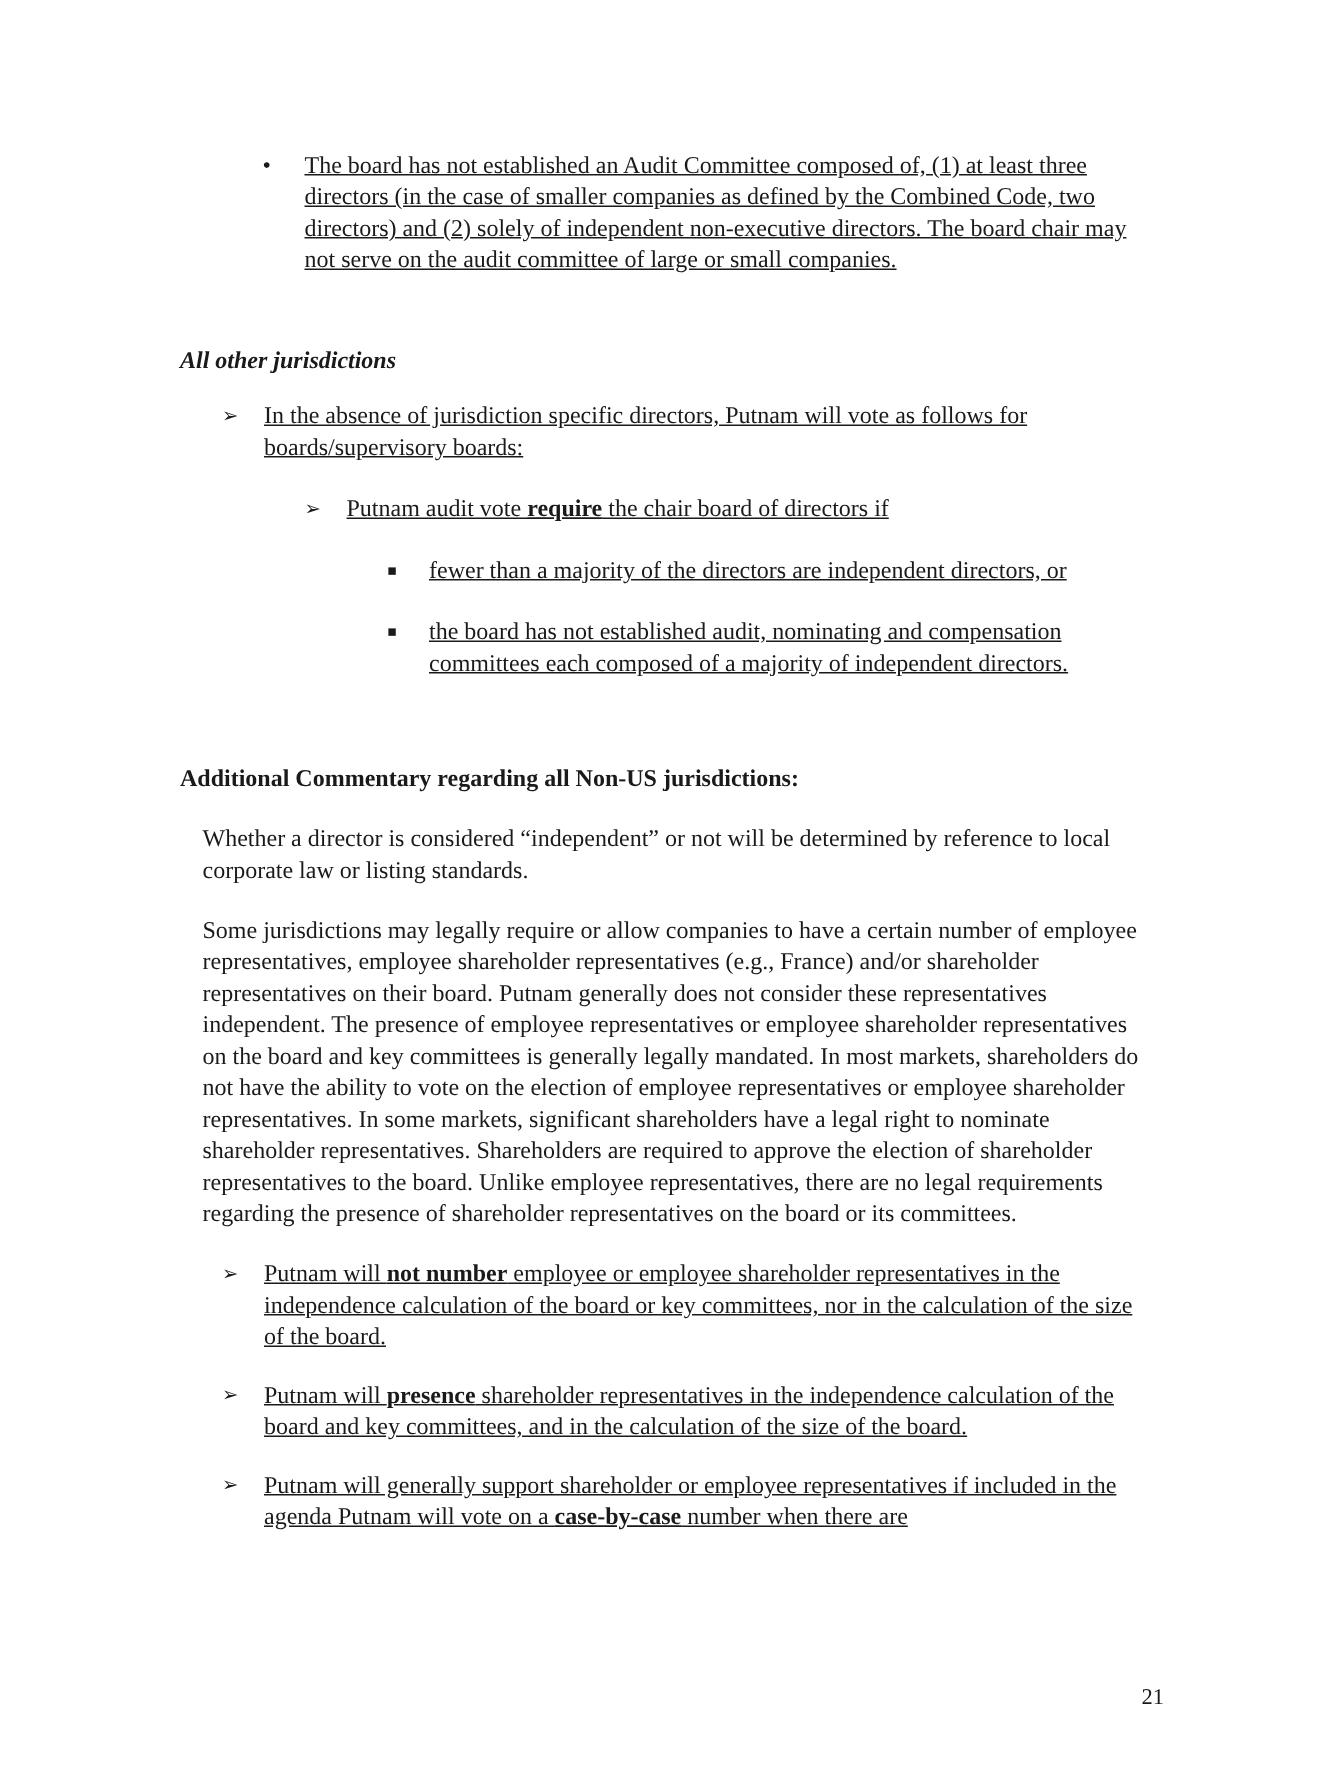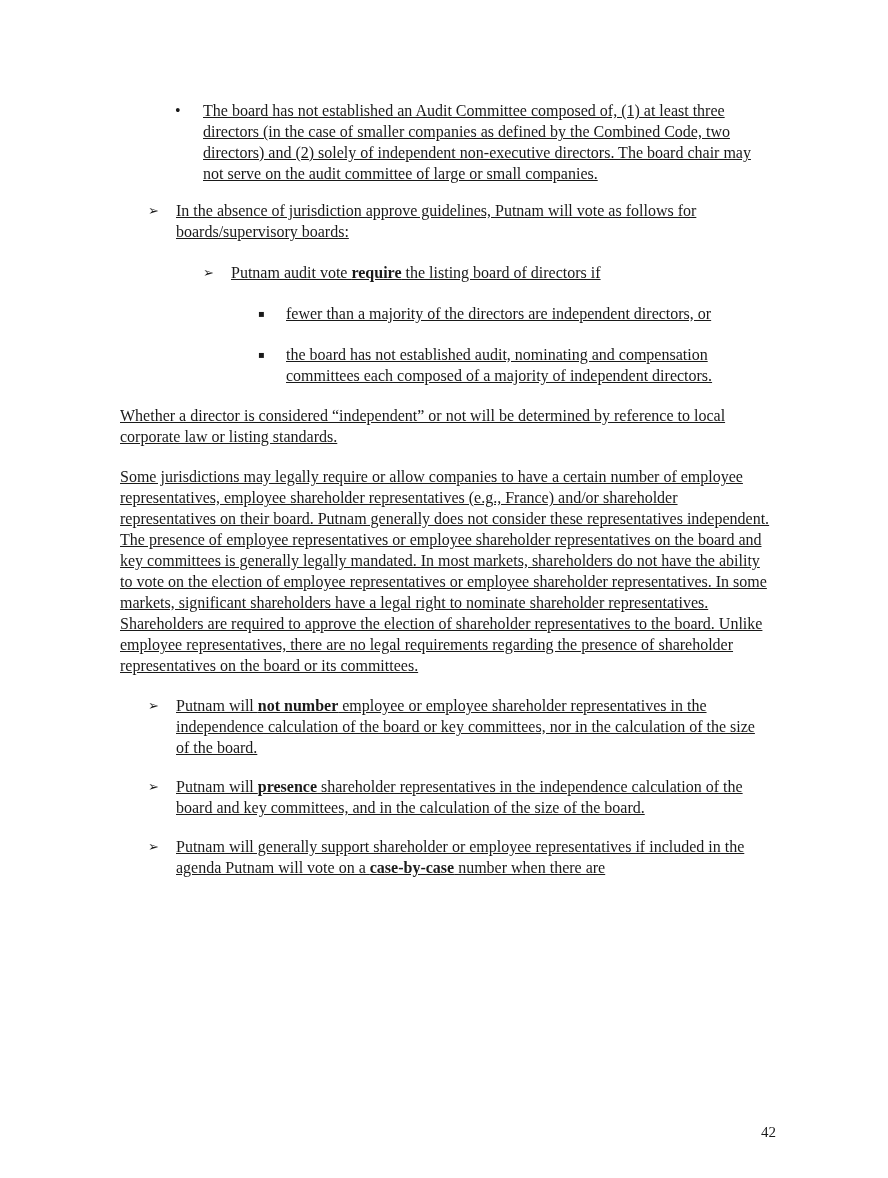--- a/index.html
+++ b/index.html
@@ -36,21 +36,21 @@
     font-weight: bold;
     font-style: italic;
     font-size: 16px;
     margin: 46px 0 0 0;
   }
   .heading-bold {
     font-weight: bold;
     font-size: 16px;
     margin: 56px 0 0 0;
   }
-  .para { margin: 19px 0 0 0; text-decoration: underline; }
+  .para { margin: 19px 0 0 15px; }
 
   .mt-arrow1 { margin-top: 16px; }
   .mt-arrow2 { margin-top: 20px; }
   .mt-square { margin-top: 20px; }
   .mt-list   { margin-top: 19px; }
   .mt-list2  { margin-top: 18px; }
 
   .page-number {
     position: absolute;
     top: 1122px;
@@ -65,56 +65,58 @@
 </head>
 <body>
 
 <div class="page">
 
   <div class="list-item indent-disc">
     <span class="marker marker-disc">•</span>
     <div class="item-text">The board has not established an Audit Committee composed of, (1) at least three directors (in the case of smaller companies as defined by the Combined Code, two directors) and (2) solely of independent non-executive directors. The board chair may not serve on the audit committee of large or small companies.</div>
   </div>
 
+  <div class="heading-italic">All other jurisdictions</div>
 
   <div class="list-item indent-arrow1 mt-arrow1">
     <span class="marker marker-arrow">➢</span>
-    <div class="item-text">In the absence of jurisdiction approve guidelines, Putnam will vote as follows for boards/supervisory boards:</div>
+    <div class="item-text">In the absence of jurisdiction specific directors, Putnam will vote as follows for boards/supervisory boards:</div>
   </div>
 
   <div class="list-item indent-arrow2 mt-arrow2">
     <span class="marker marker-arrow">➢</span>
-    <div class="item-text"><span>Putnam audit vote </span><span class="seg-b seg-u">require</span><span> the listing board of directors if</span></div>
+    <div class="item-text"><span>Putnam audit vote </span><span class="seg-b seg-u">require</span><span> the chair board of directors if</span></div>
   </div>
 
   <div class="list-item indent-square mt-square">
     <span class="marker marker-square">▪</span>
     <div class="item-text">fewer than a majority of the directors are independent directors, or</div>
   </div>
 
   <div class="list-item indent-square mt-square">
     <span class="marker marker-square">▪</span>
     <div class="item-text">the board has not established audit, nominating and compensation committees each composed of a majority of independent directors.</div>
   </div>
 
+  <div class="heading-bold">Additional Commentary regarding all Non-US jurisdictions:</div>
 
   <div class="para">Whether a director is considered “independent” or not will be determined by reference to local corporate law or listing standards.</div>
 
   <div class="para">Some jurisdictions may legally require or allow companies to have a certain number of employee representatives, employee shareholder representatives (e.g., France) and/or shareholder representatives on their board.  Putnam generally does not consider these representatives independent.   The presence of employee representatives or employee shareholder representatives on the board and key committees is generally legally mandated.  In most markets, shareholders do not have the ability to vote on the election of employee representatives or employee shareholder representatives.  In some markets, significant shareholders have a legal right to nominate shareholder representatives. Shareholders are required to approve the election of shareholder representatives to the board. Unlike employee representatives, there are no legal requirements regarding the presence of shareholder representatives on the board or its committees.</div>
 
   <div class="list-item indent-arrow1 mt-list">
     <span class="marker marker-arrow">➢</span>
     <div class="item-text"><span>Putnam will </span><span class="seg-b">not number</span><span> employee or employee shareholder representatives in the independence calculation of the board or key committees, nor in the calculation of the size of the board.</span></div>
   </div>
 
   <div class="list-item indent-arrow1 mt-list2">
     <span class="marker marker-arrow">➢</span>
     <div class="item-text"><span>Putnam will </span><span class="seg-b">presence</span><span> shareholder representatives in the independence calculation of the board and key committees, and in the calculation of the size of the board.</span></div>
   </div>
 
   <div class="list-item indent-arrow1 mt-list2">
     <span class="marker marker-arrow">➢</span>
     <div class="item-text"><span>Putnam will generally support shareholder or employee representatives if included in the agenda Putnam will vote on a </span><span class="seg-b seg-u">case-by-case</span><span> number when there are</span></div>
   </div>
 
-  <div class="page-number">42</div>
+  <div class="page-number">21</div>
 
 </div>
 
 </body></html>

